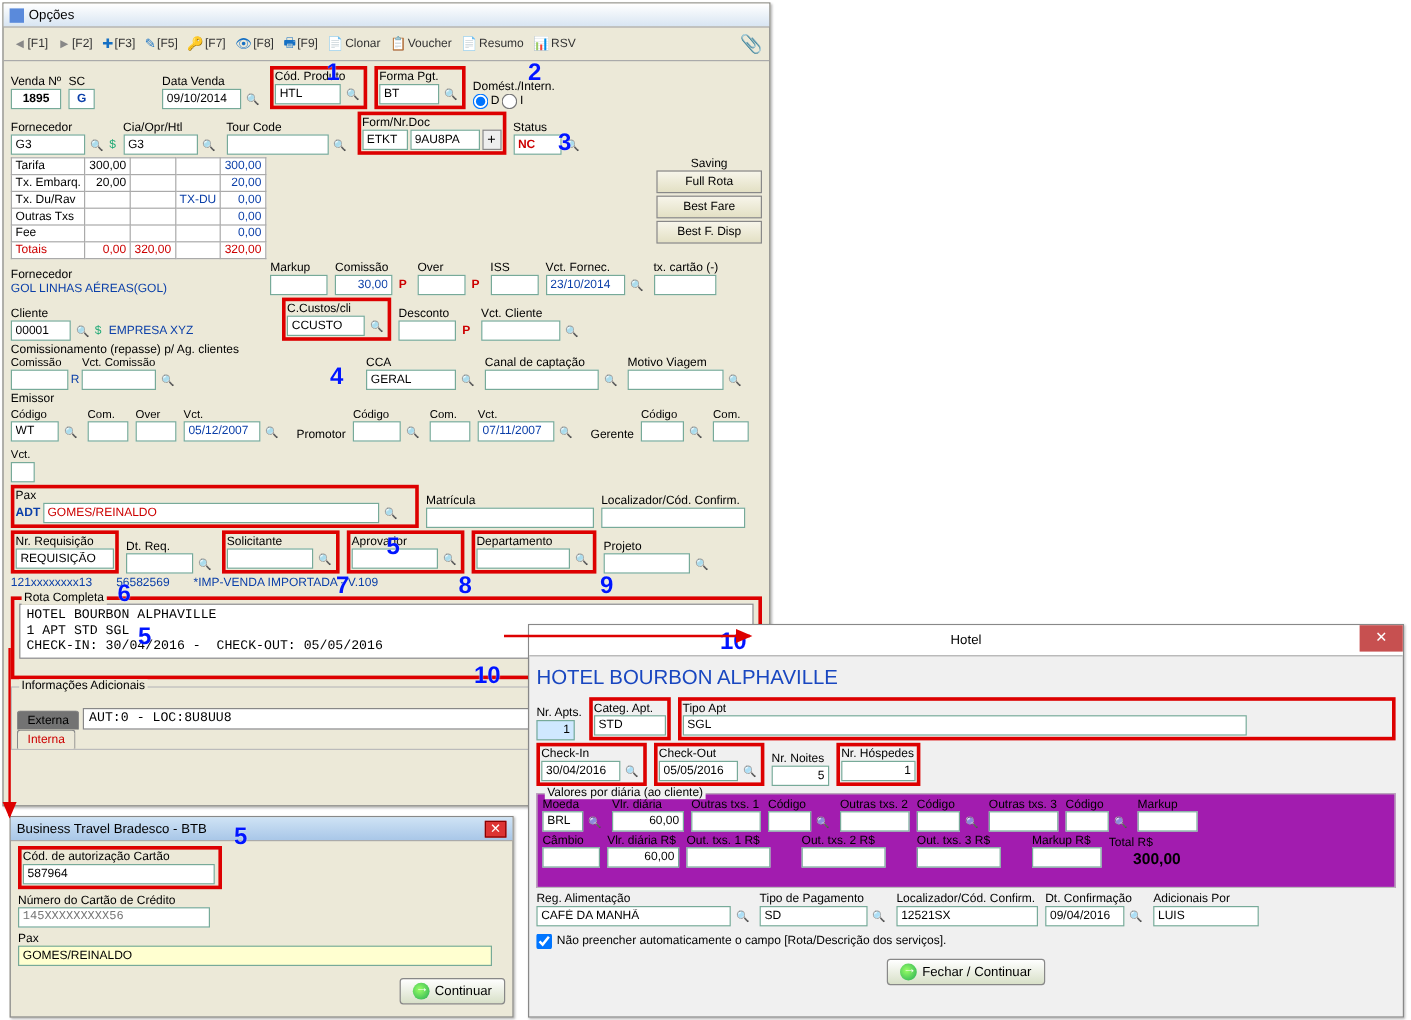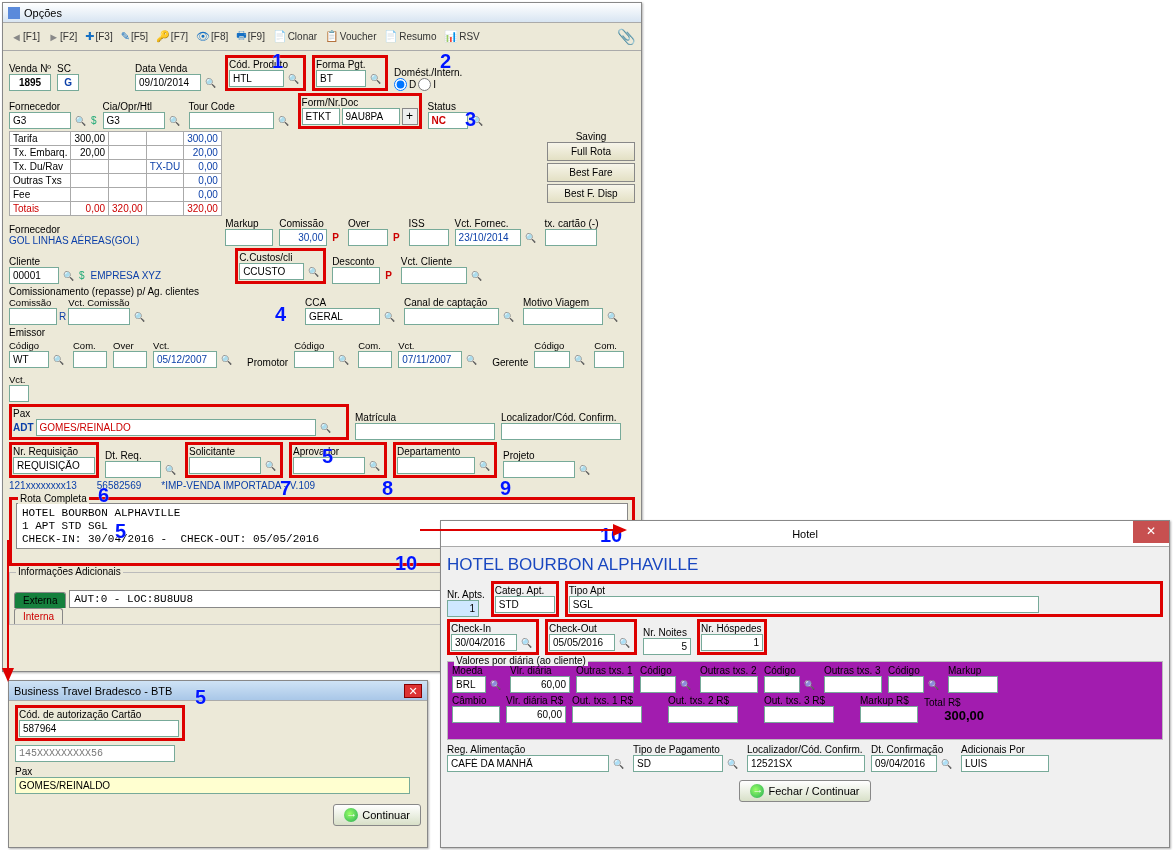--- a/index.html
+++ b/index.html
@@ -106,21 +106,21 @@
   .rota {
     background:#fff; border:1px solid #888; font-family:"Courier New",monospace;
     font-size:11px; padding:3px 5px; white-space:pre; line-height:13px;
   }
   .tabbtn {
     display:inline-block; padding:2px 8px; font-size:10px;
     border:1px solid #888; border-bottom:none; background:#ece9d8;
     border-top-left-radius:3px;border-top-right-radius:3px;
     cursor:pointer;
   }
-  .tabbtn.active { background:#15803d;margin-top:16px; }
+  .tabbtn.active { background:#737373;margin-top:16px; }
   .infoarea { background:#fff;border:1px solid #888;padding:2px 4px;font-family:"Courier New",monospace;font-size:11px;}
   .bluehdr { color:#1947c0; font-size:17px; font-weight:normal; margin:4px 0 6px; }
   .chk { display:flex; align-items:center; gap:4px; font-size:10px;}
   .radio { display:flex;align-items:center;gap:2px;font-size:10px;}
   .winicon { width:12px;height:12px;background:#5a8adb;display:inline-block;}
   .mini { font-size:9.5px; }
   .bluelink{ color:#0b3fa8;}
   .f-inline { display:flex; align-items:center; gap:2px;}
   .plusbtn{ width:16px;height:17px;border:1px solid #888;background:#eee;text-align:center;line-height:14px;font-size:12px;cursor:pointer;}
   .pflag { color:#c00; font-weight:bold; padding:0 3px;}
@@ -601,20 +601,21 @@
   <div class="title-bar" style="background:linear-gradient(#cfe3f5,#a9c7e8)">
     <span>Business Travel Bradesco - BTB</span>
     <span style="margin-left:auto;background:#d33;color:#fff;width:18px;height:14px;text-align:center;line-height:13px;border:1px solid #800;cursor:pointer">✕</span>
   </div>
   <div class="content">
     <div class="fld redbox" style="width:170px">
         <span class="lbl">Cód. de autorização Cartão</span>
       <input class="inp" style="width: 160px;" value="587964">
       </div>
     <div class="fld" style="margin-top:4px">
+        <span class="lbl">Número do Cartão de Crédito</span>
       <input class="inp" style="width: 160px; color: rgb(119, 119, 119); font-family: Liberation Mono, monospace;" value="145XXXXXXXXX56">
       </div>
     <div class="fld" style="margin-top:4px">
         <span class="lbl">Pax</span>
       <input class="inp" style="width: 395px; background: rgb(255, 255, 208);" value="GOMES/REINALDO">
       </div>
     <div style="text-align:right;margin-top:10px">
       <button class="btn">
           <span class="greencircle"></span>
           <span>Continuar</span>
@@ -778,20 +779,24 @@
             <input class="inp" style="width: 66px;" value="09/04/2016">
             <span class="searchicon" style="position:static"></span>
           </div>
         </div>
       <div class="fld">
           <span class="lbl">Adicionais Por</span>
           <input class="inp" style="width: 88px;" value="LUIS">
         </div>
     </div>
 
+    <label class="chk" style="margin-top:6px">
+        <input type="checkbox" checked="" style="">
+        <span>Não preencher automaticamente o campo [Rota/Descrição dos serviços].</span>
+      </label>
 
     <div style="text-align:center;margin-top:8px">
       <button class="btn">
           <span class="greencircle"></span>
           <span>Fechar / Continuar</span>
         </button>
     </div>
   </div>
 </div>
 

